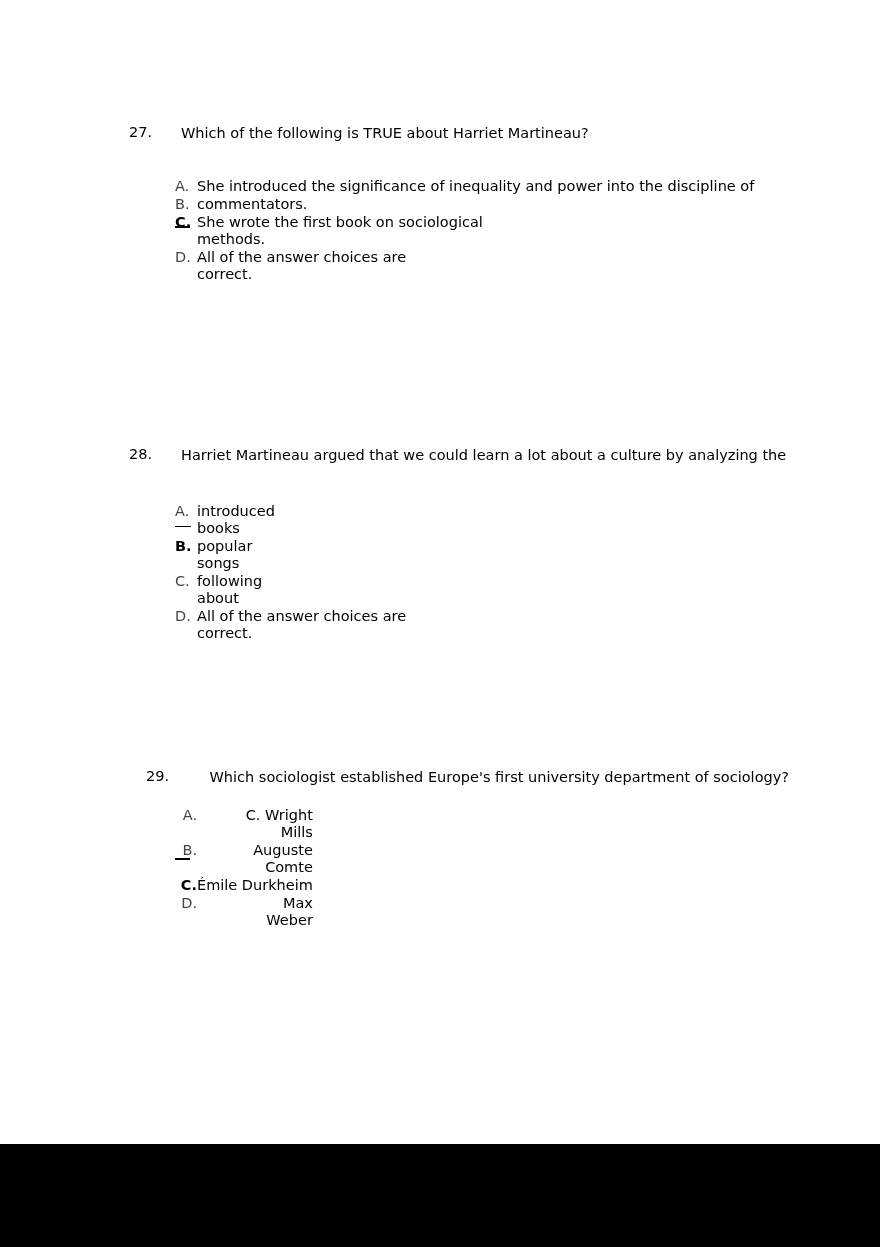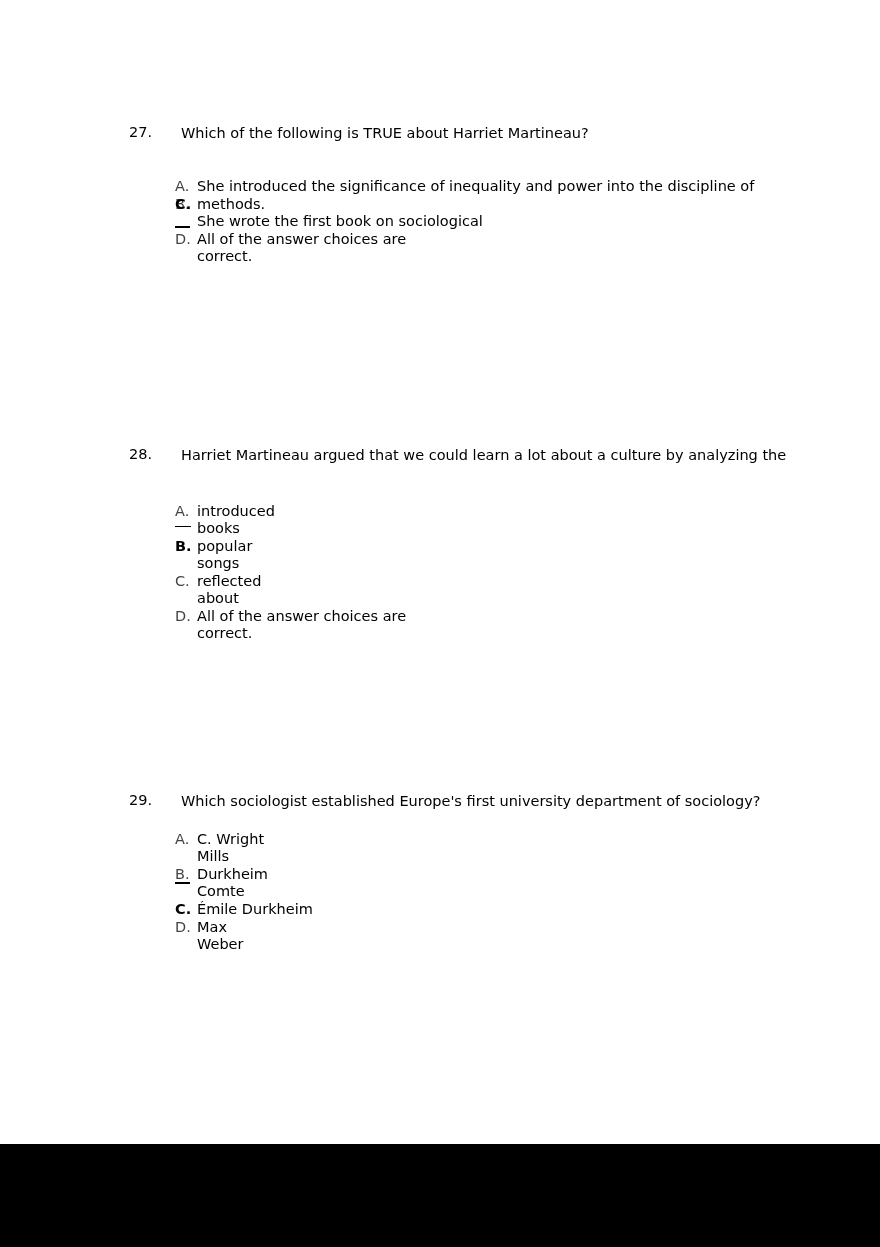--- a/index.html
+++ b/index.html
@@ -28,26 +28,27 @@
   <div class="question" style="top:124px;">
     <span class="q-num">27.</span>
     <div class="q-text">Which of the following is TRUE about Harriet Martineau?</div>
     <div class="options" style="top:54px;">
       <div class="option">
         <span class="opt-letter">A.</span>
         <span class="opt-text">She introduced the significance of inequality and power into the discipline of</span>
       </div>
       <div class="option">
         <span class="opt-letter">B.</span>
+        <span class="opt-text">commentators.</span>
         <span class="mark" style="top:30px; width:15px;"></span>
       </div>
       <div class="option">
         <span class="opt-letter correct">C.</span>
+        <span class="opt-text">She wrote the first book on sociological</span>
         <span class="opt-text">methods.</span>
-        <span class="opt-text">She wrote the first book on sociological</span>
       </div>
       <div class="option">
         <span class="opt-letter">D.</span>
         <span class="opt-text">All of the answer choices are</span>
         <span class="opt-text">correct.</span>
       </div>
     </div>
   </div>
 
   <div class="question" style="top:446px;">
@@ -62,43 +63,43 @@
         <span class="opt-text">books</span>
         <span class="mark" style="top:23px; width:16px; height:1px;"></span>
       </div>
       <div class="option">
         <span class="opt-letter correct">B.</span>
         <span class="opt-text">popular</span>
         <span class="opt-text">songs</span>
       </div>
       <div class="option">
         <span class="opt-letter">C.</span>
-        <span class="opt-text">reflected</span>
+        <span class="opt-text">following</span>
         <span class="opt-text">about</span>
       </div>
       <div class="option">
         <span class="opt-letter">D.</span>
         <span class="opt-text">All of the answer choices are</span>
         <span class="opt-text">correct.</span>
       </div>
     </div>
   </div>
 
-  <div class="question" style="top:792px;">
+  <div class="question" style="top:768px;text-align:right;">
     <span class="q-num">29.</span>
     <div class="q-text">Which sociologist established Europe's first university department of sociology?</div>
     <div class="options" style="top:39px;">
       <div class="option">
         <span class="opt-letter">A.</span>
         <span class="opt-text">C. Wright</span>
         <span class="opt-text">Mills</span>
       </div>
       <div class="option">
         <span class="opt-letter">B.</span>
-        <span class="opt-text">Durkheim</span>
+        <span class="opt-text">Auguste</span>
         <span class="opt-text">Comte</span>
         <span class="mark" style="top:16px; width:15px;"></span>
       </div>
       <div class="option">
         <span class="opt-letter correct">C.</span>
         <span class="opt-text">Émile Durkheim</span>
       </div>
       <div class="option">
         <span class="opt-letter">D.</span>
         <span class="opt-text">Max</span>

